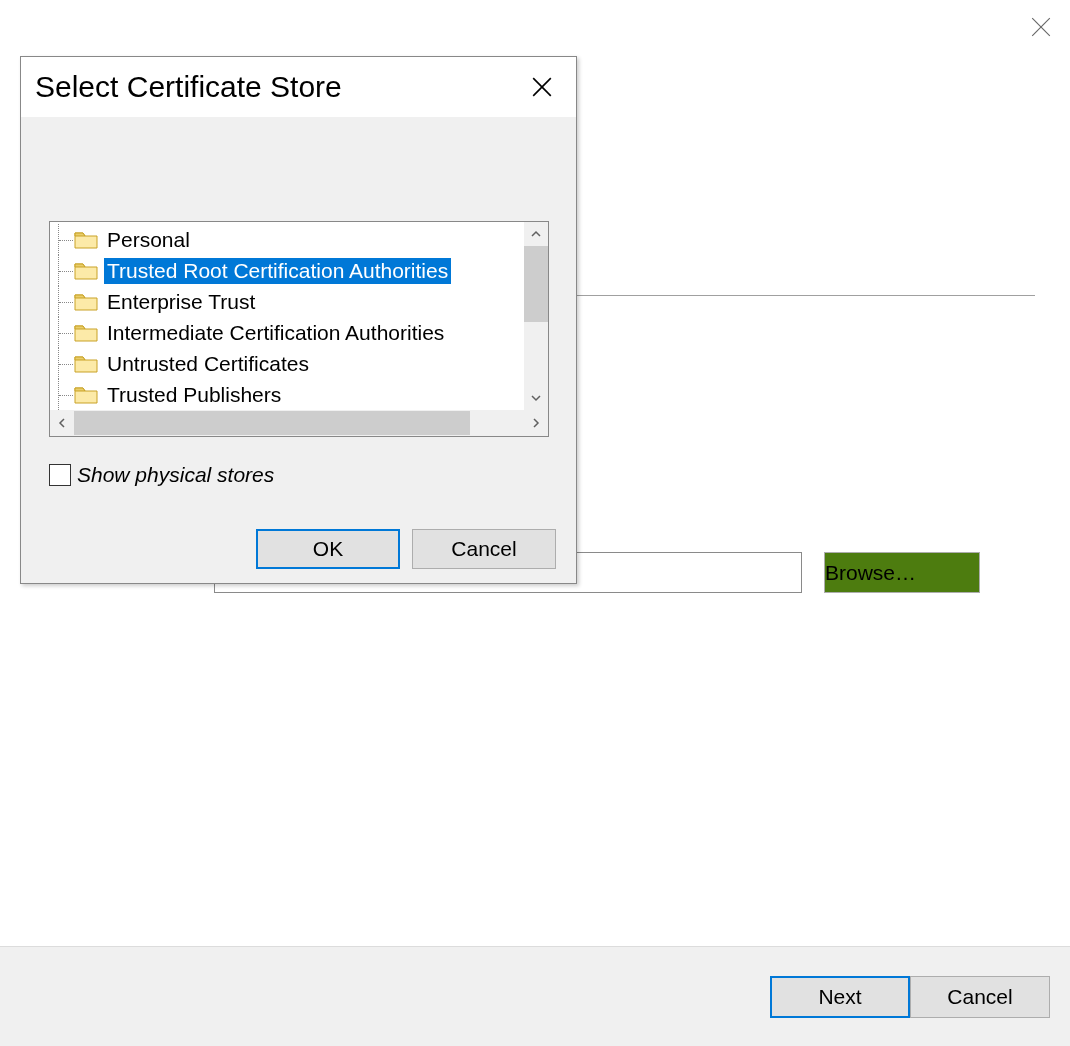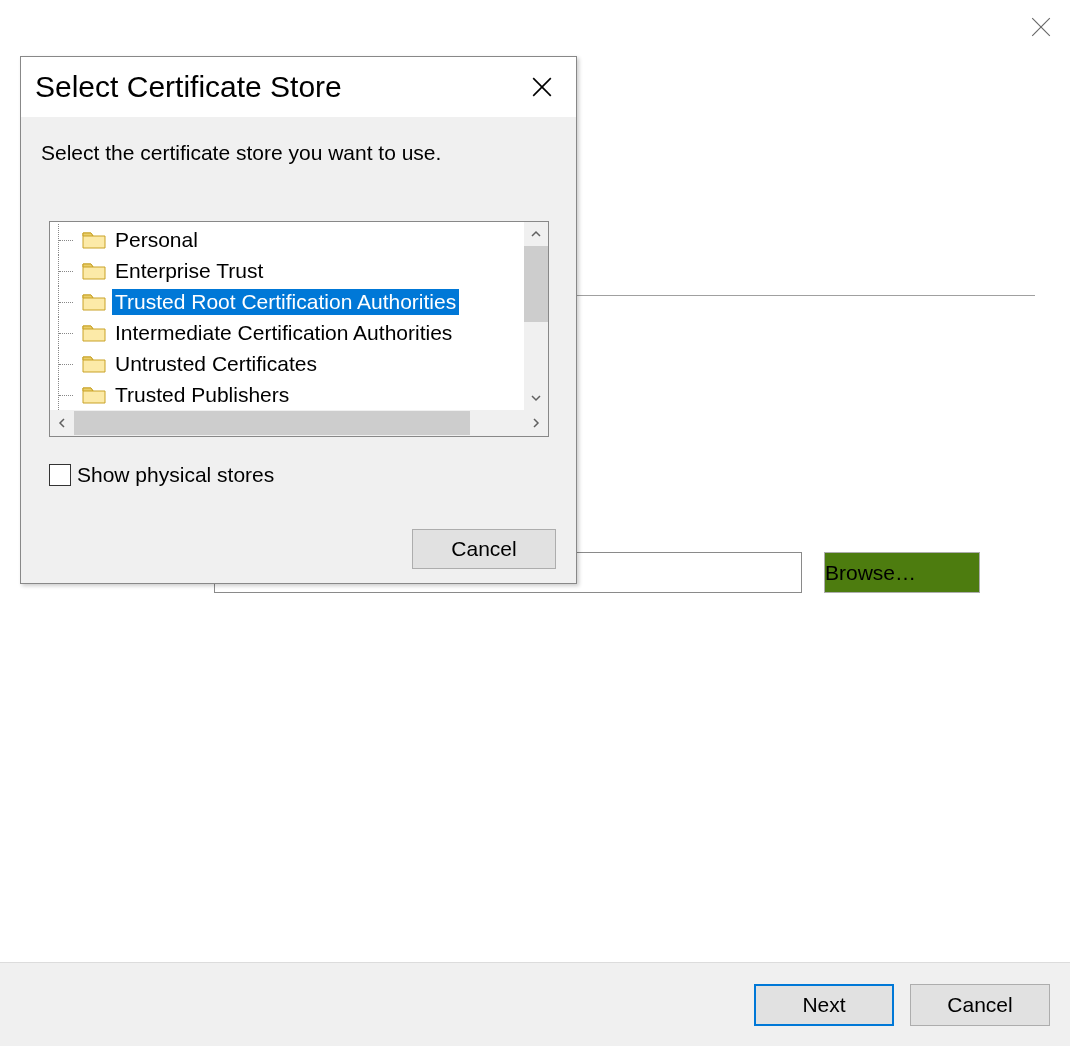--- a/index.html
+++ b/index.html
@@ -73,26 +73,25 @@
     top: 552px; left: 824px;
     width: 156px; height: 41px;
     border: 1px solid #adadad;
     background: #4d7c0f;
     cursor: pointer;
     display: flex; align-items: center; justify-content: flex-start;
   }
   .wizard-footer {
     position: absolute;
     left: 0; right: 0; bottom: 0;
-    height: 84px;
+    height: 100px;
     background: #f0f0f0;
     border-top: 1px solid #dcdcdc;
     display: flex; align-items: center; justify-content: flex-end;
     padding-right: 20px;
-    gap: 16px;
   }
   .next-btn {
     width: 140px; height: 42px;
     border: 2px solid #0078d7;
     background: #e1e1e1;
     cursor: pointer;
     display: flex; align-items: center; justify-content: center;
   }
   .cancel-wizard-btn {
     width: 140px; height: 42px;
@@ -191,21 +190,21 @@
 
   .tree-content {
     position: absolute;
     top: 0; left: 0; right: 24px; bottom: 26px;
     overflow: hidden;
     padding-top: 2px;
   }
   .tree-row {
     display: flex; align-items: center;
     height: 31px;
-    padding-left: 32px;
+    padding-left: 24px;
     position: relative;
     cursor: pointer;
   }
   .tree-row .connector {
     position: absolute;
     left: 8px; top: 0;
     width: 12px; height: 100%;
     border-left: 1px dotted #888;
   }
   .tree-row .connector::after {
@@ -223,20 +222,21 @@
   .tree-row.selected .tree-label {
     background: #0078d7;
     color: #fff;
   }
 
   .checkbox-row {
     position: absolute;
     top: 406px; left: 28px;
     display: flex; align-items: center;
     cursor: pointer;
+    font-style: italic;
   }
   .checkbox {
     width: 22px; height: 22px;
     border: 1px solid #333;
     background: #fff;
     margin-right: 6px;
   }
 
   .dialog-buttons {
     position: absolute;
@@ -303,47 +303,46 @@
   <div class="dialog-titlebar">
     <div class="dialog-title">Select Certificate Store</div>
     <div class="dialog-close">
       <svg class="x-icon" viewBox="0 0 20 20">
         <line x1="2" y1="2" x2="18" y2="18"></line>
           <line x1="18" y1="2" x2="2" y2="18"></line>
       </svg>
     </div>
   </div>
 
-  <div class="dialog-instruction">Select the certificate store you want to use.</div>
 
   <div class="tree-wrap">
     <div class="tree-content" id="tree-content">
         <div class="tree-row">
           <div class="connector"></div>
           <svg class="folder-icon-svg" viewBox="0 0 24 20">
             <path d="M1 3 L9 3 L11 6 L23 6 L23 18 L1 18 Z" fill="#fceaa8" stroke="#c9a227" stroke-width="1"></path>
             <path d="M1 3 L9 3 L11 6 L1 6 Z" fill="#e9ce6b" stroke="#c9a227" stroke-width="1"></path>
           </svg>
           <span class="tree-label">Personal</span>
         </div>
+        <div class="tree-row selected">
+          <div class="connector"></div>
+          <svg class="folder-icon-svg" viewBox="0 0 24 20">
+            <path d="M1 3 L9 3 L11 6 L23 6 L23 18 L1 18 Z" fill="#fceaa8" stroke="#c9a227" stroke-width="1"></path>
+            <path d="M1 3 L9 3 L11 6 L1 6 Z" fill="#e9ce6b" stroke="#c9a227" stroke-width="1"></path>
+          </svg>
+          <span class="tree-label">Trusted Root Certification Authorities</span>
+        </div>
         <div class="tree-row">
           <div class="connector"></div>
           <svg class="folder-icon-svg" viewBox="0 0 24 20">
             <path d="M1 3 L9 3 L11 6 L23 6 L23 18 L1 18 Z" fill="#fceaa8" stroke="#c9a227" stroke-width="1"></path>
             <path d="M1 3 L9 3 L11 6 L1 6 Z" fill="#e9ce6b" stroke="#c9a227" stroke-width="1"></path>
           </svg>
           <span class="tree-label">Enterprise Trust</span>
-        </div>
-        <div class="tree-row selected">
-          <div class="connector"></div>
-          <svg class="folder-icon-svg" viewBox="0 0 24 20">
-            <path d="M1 3 L9 3 L11 6 L23 6 L23 18 L1 18 Z" fill="#fceaa8" stroke="#c9a227" stroke-width="1"></path>
-            <path d="M1 3 L9 3 L11 6 L1 6 Z" fill="#e9ce6b" stroke="#c9a227" stroke-width="1"></path>
-          </svg>
-          <span class="tree-label">Trusted Root Certification Authorities</span>
         </div>
         <div class="tree-row">
           <div class="connector"></div>
           <svg class="folder-icon-svg" viewBox="0 0 24 20">
             <path d="M1 3 L9 3 L11 6 L23 6 L23 18 L1 18 Z" fill="#fceaa8" stroke="#c9a227" stroke-width="1"></path>
             <path d="M1 3 L9 3 L11 6 L1 6 Z" fill="#e9ce6b" stroke="#c9a227" stroke-width="1"></path>
           </svg>
           <span class="tree-label">Intermediate Certification Authorities</span>
         </div>
         <div class="tree-row">
@@ -392,17 +391,20 @@
       </div>
     </div>
   </div>
 
   <div class="checkbox-row">
     <div class="checkbox"></div>
     <span>Show physical stores</span>
   </div>
 
   <div class="dialog-buttons">
+    <div class="ok-btn">
+      <span>OK</span>
+    </div>
     <div class="cancel-btn">
       <span>Cancel</span>
     </div>
   </div>
 </div>
 
 </body></html>

